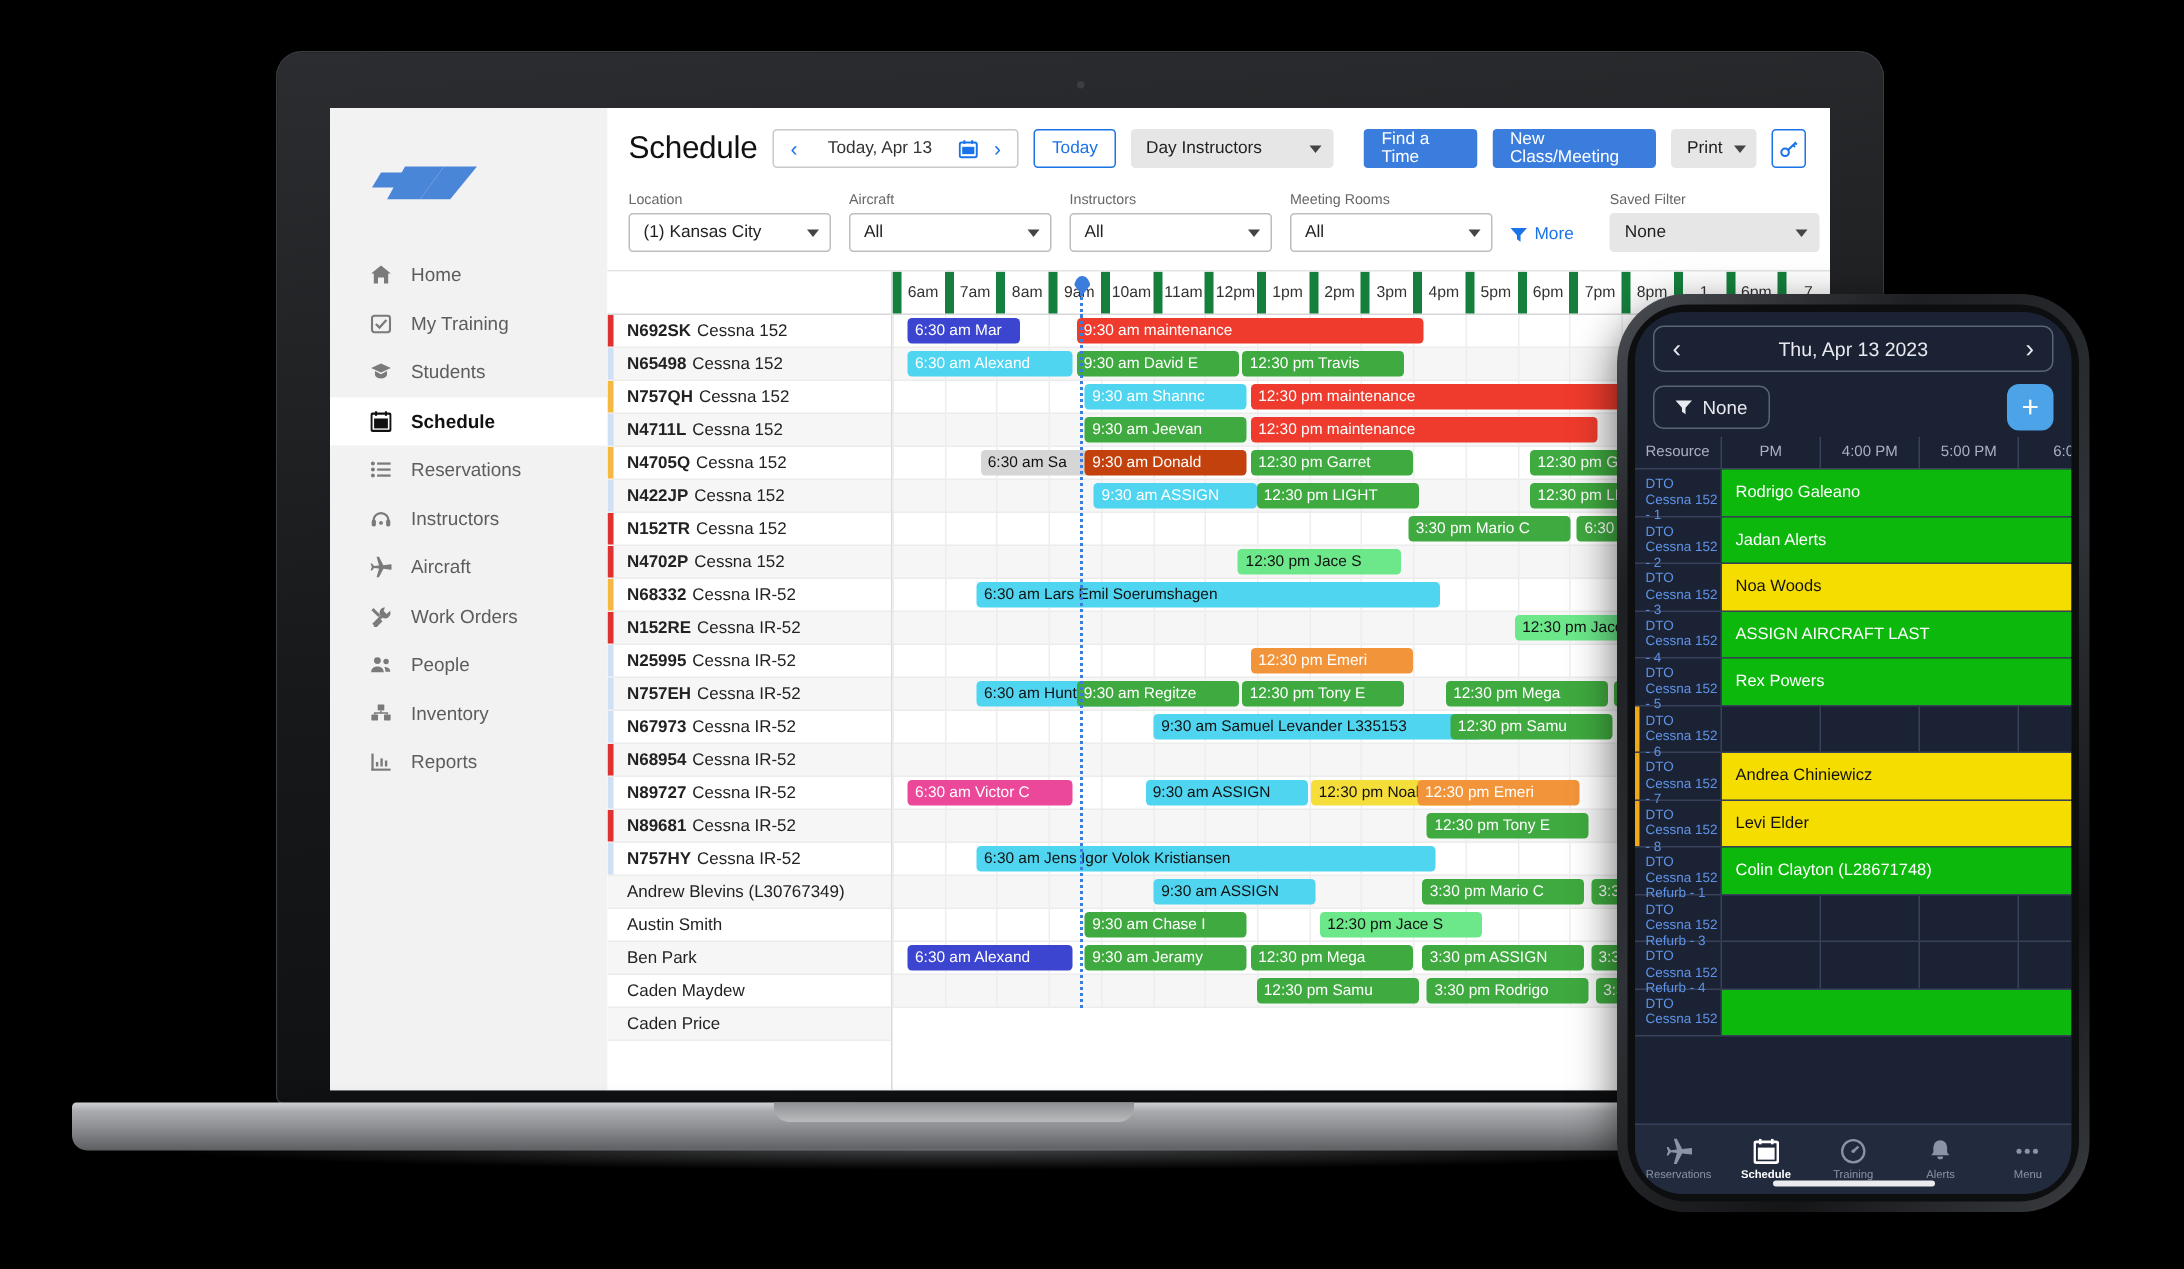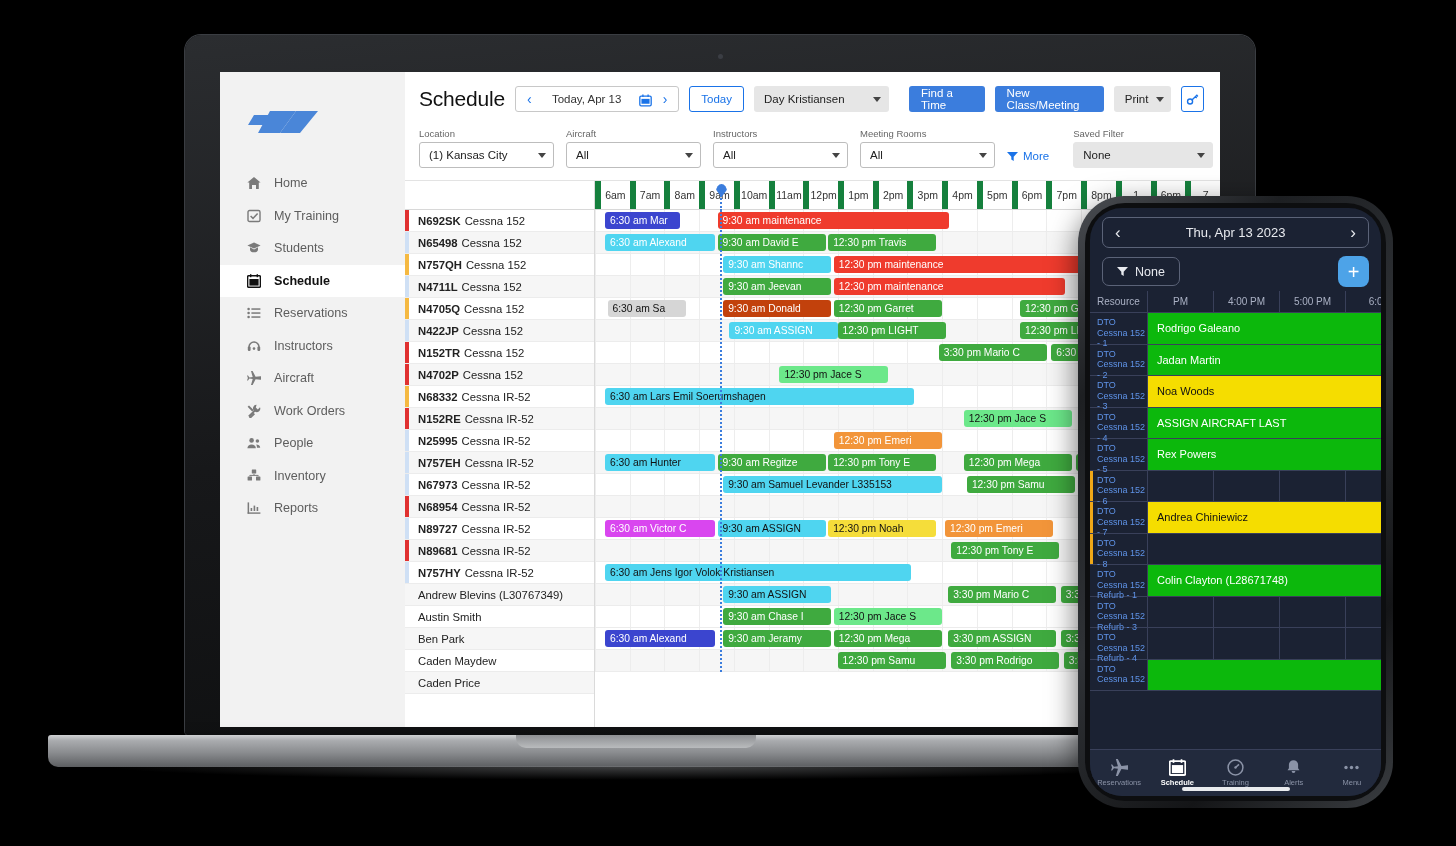--- a/index.html
+++ b/index.html
@@ -94,21 +94,21 @@
   .time-head { height:29px; display:flex; border-bottom:1px solid #d8d8d8; position:relative; }
   .th { flex:0 0 var(--cw); font-size:10.5px; color:#333; display:flex; align-items:center;
      justify-content:center; border-left:6px solid #15803d; overflow:hidden; white-space:nowrap; }
   .rows { position:relative; }
   .grow { height:22px; border-bottom:1px solid #ececec; display:flex; position:relative; }
   .grow.alt { background:#f6f6f6; }
   .gcell { flex:0 0 var(--cw); border-left:1px solid #ededed; }
   .ev { position:absolute; top:2px; height:17px; border-radius:3px; font-size:10.3px; color:#fff;
      display:flex; align-items:center; padding:0 5px; white-space:nowrap; overflow:hidden;
      line-height:17px; cursor:pointer; }
-  .ev.dark { color:#111; }
+  .ev.dark { color:#111;margin-left:46px; }
   .nowline { position:absolute; top:0; bottom:0; width:0; border-left:2px dotted #3b7ddd; z-index:5; }
   .nowpin { position:absolute; width:11px; height:13px; background:#3b7ddd; left:-6px; top:-11px;
      border-radius:50% 50% 50% 50%/60% 60% 40% 40%; clip-path:polygon(50% 100%,0 45%,0 0,100% 0,100% 45%); }
 
   
   #phone { position:absolute; left:1078px; top:196px; width:315px; height:612px; }
   #phone-frame { position:absolute; inset:0; border-radius:46px;
      background:linear-gradient(135deg,#4a4d52 0%,#1d1f22 22%,#2f3236 50%,#141517 78%,#3a3d41 100%);
      box-shadow:0 10px 30px rgba(0,0,0,.6); }
   #phone-inner { position:absolute; left:7px; top:7px; right:7px; bottom:7px; border-radius:40px;
@@ -303,21 +303,21 @@
                     <rect x="4" y="0.6" width="1.6" height="3" fill="#1a73e8"></rect>
                     <rect x="10.4" y="0.6" width="1.6" height="3" fill="#1a73e8"></rect>
                   </svg>
               </span>
               <span class="arrow">›</span>
             </div>
 
             <div class="btn btn-today">Today</div>
 
             <div class="select" style="min-width:135px">
-              <span>Day Kristiansen</span>
+              <span>Day Instructors</span>
               <span class="caret"></span>
             </div>
 
             <div class="spacer"></div>
 
             <div class="btn btn-blue">Find a Time</div>
             <div class="btn btn-blue">New Class/Meeting</div>
             <div class="select" style="min-width:auto;padding:0 7px 0 11px">
               <span>Print</span>
               <span class="caret"></span>
@@ -833,21 +833,21 @@
                     <div class="gcell" style="--cw:5.555555555555555%"></div>
                     <div class="gcell" style="--cw:5.555555555555555%"></div>
                     <div class="gcell" style="--cw:5.555555555555555%"></div>
                     <div class="gcell" style="--cw:5.555555555555555%"></div>
                     <div class="gcell" style="--cw:5.555555555555555%"></div>
                     <div class="gcell" style="--cw:5.555555555555555%"></div>
                     <div class="gcell" style="--cw:5.555555555555555%"></div>
                     <div class="gcell" style="--cw:5.555555555555555%"></div>
                     <div class="gcell" style="--cw:5.555555555555555%"></div>
                     <div class="gcell" style="--cw:5.555555555555555%"></div>
-                    <div class="ev" style="left: 1.6%; width: 17.6%; background: #d946ef;">6:30 am Victor C</div>
+                    <div class="ev" style="left: 1.6%; width: 17.6%; background: #ec4899;">6:30 am Victor C</div>
                     <div class="ev dark" style="left: 19.6%; width: 17.3%; background: rgb(79, 213, 240);">9:30 am ASSIGN</div>
                     <div class="ev dark" style="left: 37.3%; width: 17.3%; background: rgb(245, 221, 58);">12:30 pm Noah</div>
                     <div class="ev" style="left: 56%; width: 17.3%; background: rgb(242, 149, 58);">12:30 pm Emeri</div>
                   </div>
                   <div class="grow alt">
                     <div class="gcell" style="--cw:5.555555555555555%"></div>
                     <div class="gcell" style="--cw:5.555555555555555%"></div>
                     <div class="gcell" style="--cw:5.555555555555555%"></div>
                     <div class="gcell" style="--cw:5.555555555555555%"></div>
                     <div class="gcell" style="--cw:5.555555555555555%"></div>
@@ -1039,21 +1039,21 @@
                 <div class="ph-ev green">Rodrigo Galeano</div>
               </div>
             </div>
             <div class="ph-brow">
               <div class="ph-res"><span>DTO Cessna 152 - 2</span></div>
               <div class="ph-cells">
                 <div class="ph-cell"></div>
                 <div class="ph-cell"></div>
                 <div class="ph-cell"></div>
                 <div class="ph-cell"></div>
-                <div class="ph-ev green">Jadan Martin</div>
+                <div class="ph-ev green">Jadan Alerts</div>
               </div>
             </div>
             <div class="ph-brow">
               <div class="ph-res"><span>DTO Cessna 152 - 3</span></div>
               <div class="ph-cells">
                 <div class="ph-cell"></div>
                 <div class="ph-cell"></div>
                 <div class="ph-cell"></div>
                 <div class="ph-cell"></div>
                 <div class="ph-ev yellow">Noa Woods</div>
@@ -1093,20 +1093,27 @@
               <div class="ph-cells">
                 <div class="ph-cell"></div>
                 <div class="ph-cell"></div>
                 <div class="ph-cell"></div>
                 <div class="ph-cell"></div>
                 <div class="ph-ev yellow">Andrea Chiniewicz</div>
               </div>
             </div>
             <div class="ph-brow">
               <div class="ph-res"><span class="fl" style="background:#f0a818"></span><span>DTO Cessna 152 - 8</span></div>
+              <div class="ph-cells">
+                <div class="ph-cell"></div>
+                <div class="ph-cell"></div>
+                <div class="ph-cell"></div>
+                <div class="ph-cell"></div>
+                <div class="ph-ev yellow">Levi Elder</div>
+              </div>
             </div>
             <div class="ph-brow">
               <div class="ph-res"><span>DTO Cessna 152 Refurb - 1</span></div>
               <div class="ph-cells">
                 <div class="ph-cell"></div>
                 <div class="ph-cell"></div>
                 <div class="ph-cell"></div>
                 <div class="ph-cell"></div>
                 <div class="ph-ev green">Colin Clayton (L28671748)</div>
               </div>

